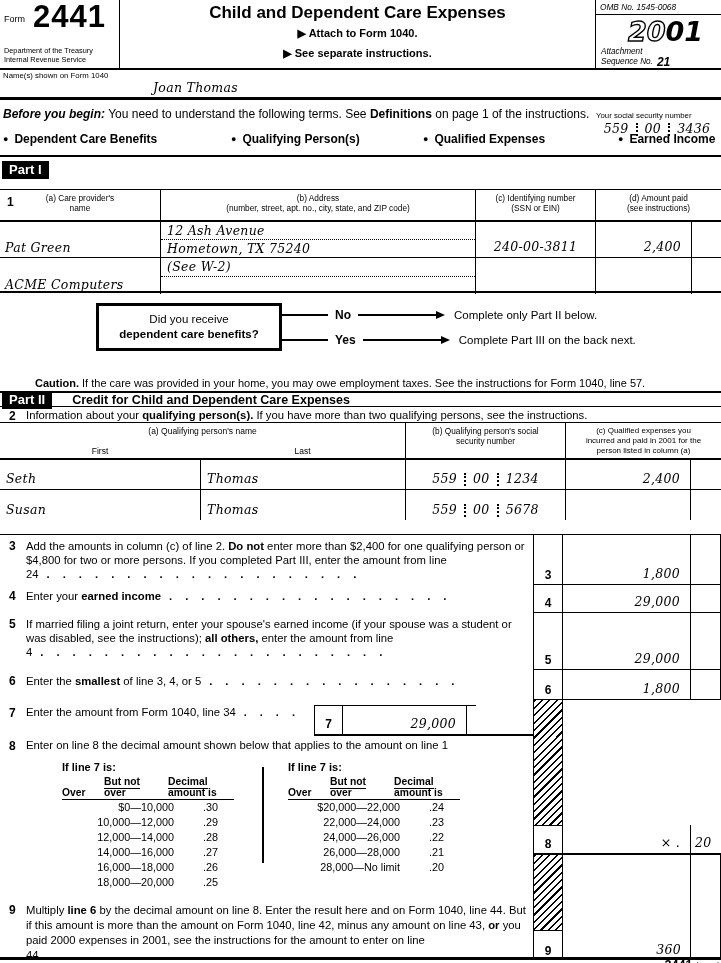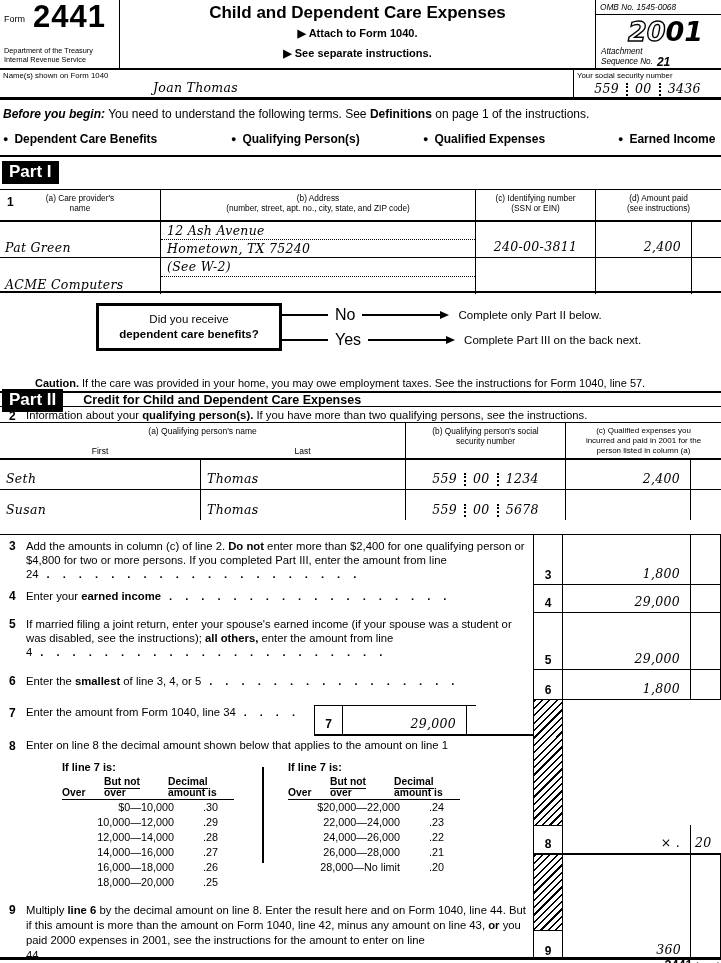--- a/index.html
+++ b/index.html
@@ -25,34 +25,34 @@
   .yearbox { text-align:center; height:32px; }
   .attach-lines { font-size:8.2px; padding-left:5px; line-height:9.5px; }
   .seq-line { display:flex; align-items:flex-end; gap:4px; }
   .seq-no { font-weight:bold; font-size:12px; line-height:10px; }
 
   
   .name-row { display:flex; height:32px; border-top:2px solid #000; border-bottom:3px solid #000; }
   .name-cell { flex:1; position:relative; }
   .tiny-label { font-size:7.8px; padding:1px 0 0 3px; }
   .name-value { position:absolute; left:153px; bottom:2px; }
-  .ssn-cell { width:148px; border-left:1.5px solid #000; }
+  .ssn-cell { width:129px; border-left:1.5px solid #000;margin-top:40px; }
   .ssn-value { display:flex; align-items:flex-end; justify-content:center; padding-top:1px; }
   .ssep { border-left:2px dotted #000; height:13px; margin:0 7px; align-self:flex-end; }
 
   
   .intro { font-size:12px; padding:7px 2px 0 3px; }
   .terms { display:flex; font-size:12px; font-weight:bold; padding:11px 2px 0 3px; height:34px; }
   .term { white-space:nowrap; }
   .term .blt::before { content:"●"; font-size:9px; padding-right:6px; vertical-align:1px; }
   .t1 { width:228px; } .t2 { width:192px; } .t3 { width:195px; } .t4 { flex:1; }
 
   
   .part1-bar { border-top:2px solid #000; display:flex; align-items:flex-start; padding:3px 0 0 2px; height:34px; }
-  .pbadge { background:#000; color:#fff; font-weight:bold; font-size:17px; padding:1px 7px 2px; margin:1px 10px 0 0; white-space:nowrap; }
+  .pbadge { background:#000; color:#fff; font-weight:bold; font-size:13px; padding:1px 7px 2px; margin:1px 10px 0 0; white-space:nowrap; }
   .p1-head-l1 { font-size:11.5px; }
   .p1-head-l2 { font-size:11px; }
   .part2-bar { border-top:2px solid #000; border-bottom:1.5px solid #000; display:flex; align-items:center; padding:1px 0 1px 2px; height:16px; }
   .p2-heading { font-weight:bold; font-size:12.5px; margin-left:10px; }
 
   
   .p1-table { display:grid; grid-template-columns:160px 315px 120px 96px 30px; grid-template-rows:32px 36px 36px; border-top:1px solid #000; border-bottom:2.5px solid #000; height:104px; }
   .cell { overflow:hidden; }
   .bl { border-left:1px solid #000; }
   .hb2 { border-bottom:2px solid #000; }
@@ -67,21 +67,21 @@
   .id-cell { display:flex; align-items:flex-end; justify-content:center; padding-bottom:3px; }
   .amt-cell { display:flex; align-items:flex-end; justify-content:flex-end; padding:0 10px 3px 0; }
 
   
   .decision { position:relative; height:80px; }
   .dbox { position:absolute; left:96px; top:10px; width:186px; height:48px; border:3.5px solid #000; text-align:center; padding-top:6px; font-size:11.5px; line-height:15px; }
   .dline { position:absolute; left:282px; height:14px; display:flex; align-items:center; }
   .dline.no-line { top:15px; } .dline.yes-line { top:40px; }
   .shaft { border-top:2px solid #000; height:0; }
   .s1 { width:46px; } .s2 { width:78px; }
-  .dlabel { font-weight:normal; font-size:16px; padding:0 7px;text-align:right; }
+  .dlabel { font-weight:bold; font-size:12px; padding:0 7px;text-align:right; }
   .ahead { width:0; height:0; border-left:9px solid #000; border-top:4.5px solid transparent; border-bottom:4.5px solid transparent; }
   .dresult { padding-left:9px; font-size:11.5px; white-space:nowrap; }
 
   .caution { padding:4px 0 0 35px; font-size:11px; height:18px; }
   .line2-row { display:flex; padding:2px 0 0 0; height:15px; font-size:11.3px; }
   .lno { width:26px; font-weight:bold; font-size:12px; padding-left:9px; flex-shrink:0; }
 
   
   .q-table { display:grid; grid-template-columns:200px 205px 160px 125px 31px; grid-template-rows:37px 30px 30px; border-top:1px solid #000; border-bottom:1.5px solid #000; height:113px; }
   .qa-head { position:relative; grid-column:1/3; }

